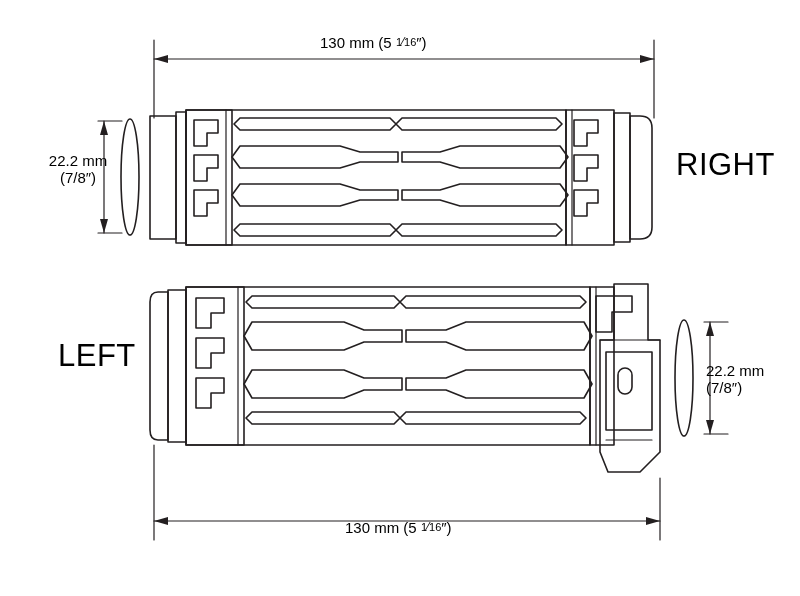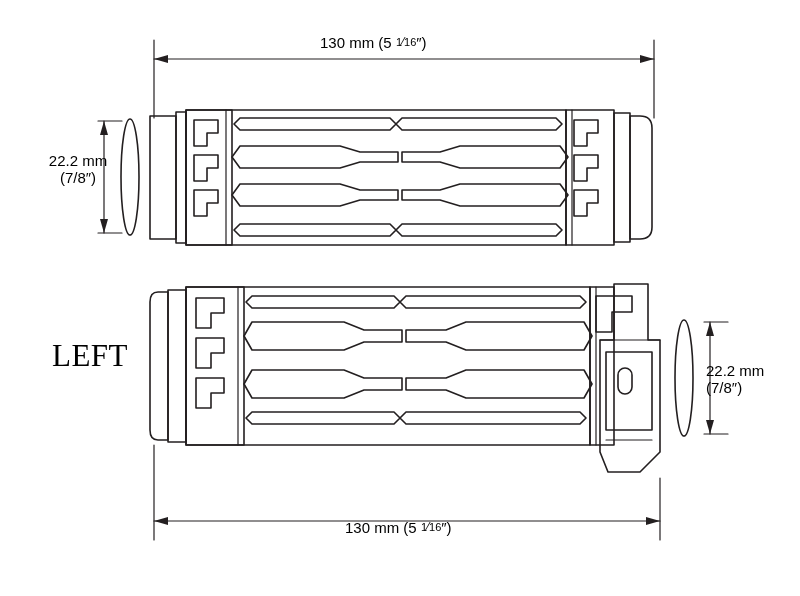--- a/index.html
+++ b/index.html
@@ -47,21 +47,21 @@
     font-size: 31px;
     letter-spacing: 0.5px;
     color: #000;
     white-space: nowrap;
   }
   #label-top-length { left: 320px; top: 34px; }
   #label-bottom-length { left: 345px; top: 519px; }
   #label-left-dia { left: 32px; top: 152px; text-align: center; width: 92px;}
   #label-right-dia { left: 706px; top: 362px; text-align: left; width: 92px;}
   #label-right { left: 676px; top: 147px; }
-  #label-left { left: 52px; top: 338px; font-family: Liberation Serif, serif; }
+  #label-left { left: 58px; top: 338px; }
 </style>
 </head>
 <body>
 
 <div id="stage">
 
   <svg id="diagram-svg" width="800" height="596" viewBox="0 0 800 596">
 
     <g fill="none" stroke="#231f20" stroke-width="1.6" stroke-linecap="round" stroke-linejoin="round">
 
@@ -199,16 +199,17 @@
   <div class="dim-label" id="label-left-dia">
     <div>22.2 mm</div>
     <div>(7/8″)</div>
   </div>
 
   <div class="dim-label" id="label-right-dia">
     <div>22.2 mm</div>
     <div>(7/8″)</div>
   </div>
 
+  <div class="side-label" id="label-right">RIGHT</div>
 
   <div class="side-label" id="label-left">LEFT</div>
 
 </div>
 
 </body></html>

